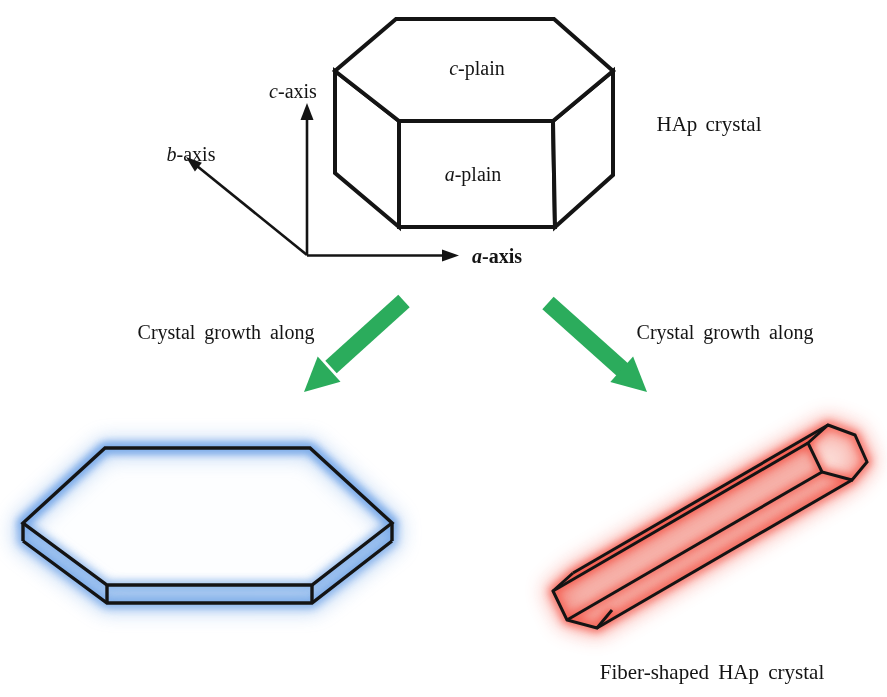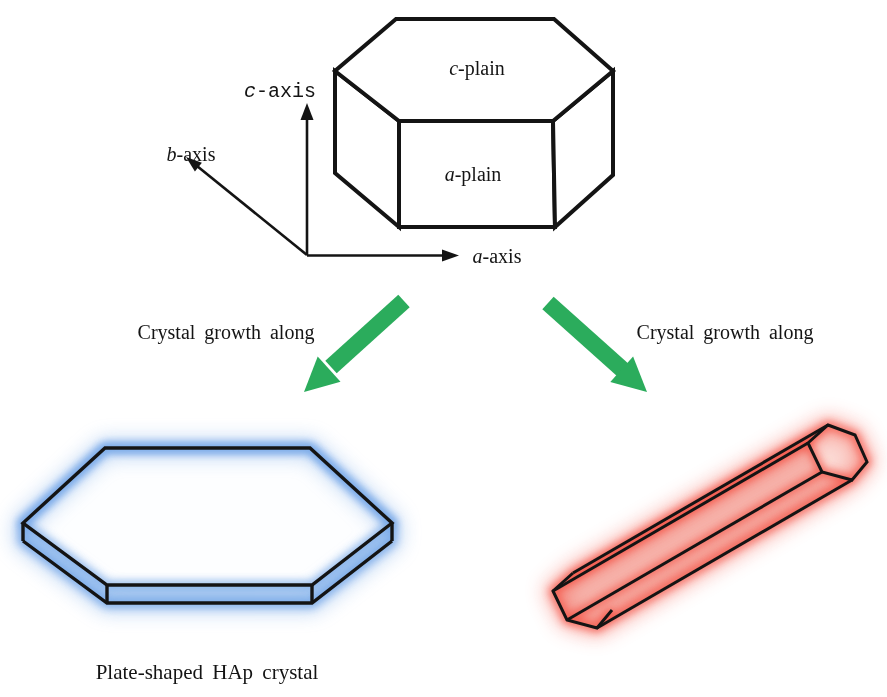--- a/index.html
+++ b/index.html
@@ -123,30 +123,31 @@
         <line x1="852" y1="480" x2="597" y2="628"></line>
         <polyline points="573,573 553,591 567,620 597,628 612,610"></polyline>
       </g>
     </g>
   </svg>
 
   <div class="lbl" style="left:477px;top:68px;"><i>c</i><span>-plain</span></div>
 
   <div class="lbl" style="left:473px;top:174px;"><i>a</i><span>-plain</span></div>
 
+  <div class="lbl hap" style="left:709px;top:124px;">HAp crystal</div>
 
-  <div class="lbl" style="left:280px;top:91px;font-family:Liberation Mono, monospace;"><i>c</i><span>-axis</span></div>
+  <div class="lbl" style="left:293px;top:91px;"><i>c</i><span>-axis</span></div>
 
   <div class="lbl" style="left:191px;top:138px;margin-top:16px;"><i>b</i><span>-axis</span></div>
 
-  <div class="lbl" style="left:497px;top:256px;"><i>a</i><span>-axis</span></div>
+  <div class="lbl" style="left:497px;top:256px;font-weight:bold;"><i>a</i><span>-axis</span></div>
 
   <div class="lbl branch" style="left:226px;top:332px;">
     <div>Crystal growth along</div>
   </div>
 
   <div class="lbl branch" style="left:725px;top:332px;">
     <div>Crystal growth along</div>
   </div>
 
-  <div class="lbl caption" style="left:207px;top:672px;">Plate-shaped HAp crystal</div>
+  <div class="lbl caption" style="left:712px;top:672px;">Fiber-shaped HAp crystal</div>
 
 </div>
 
 </body></html>

